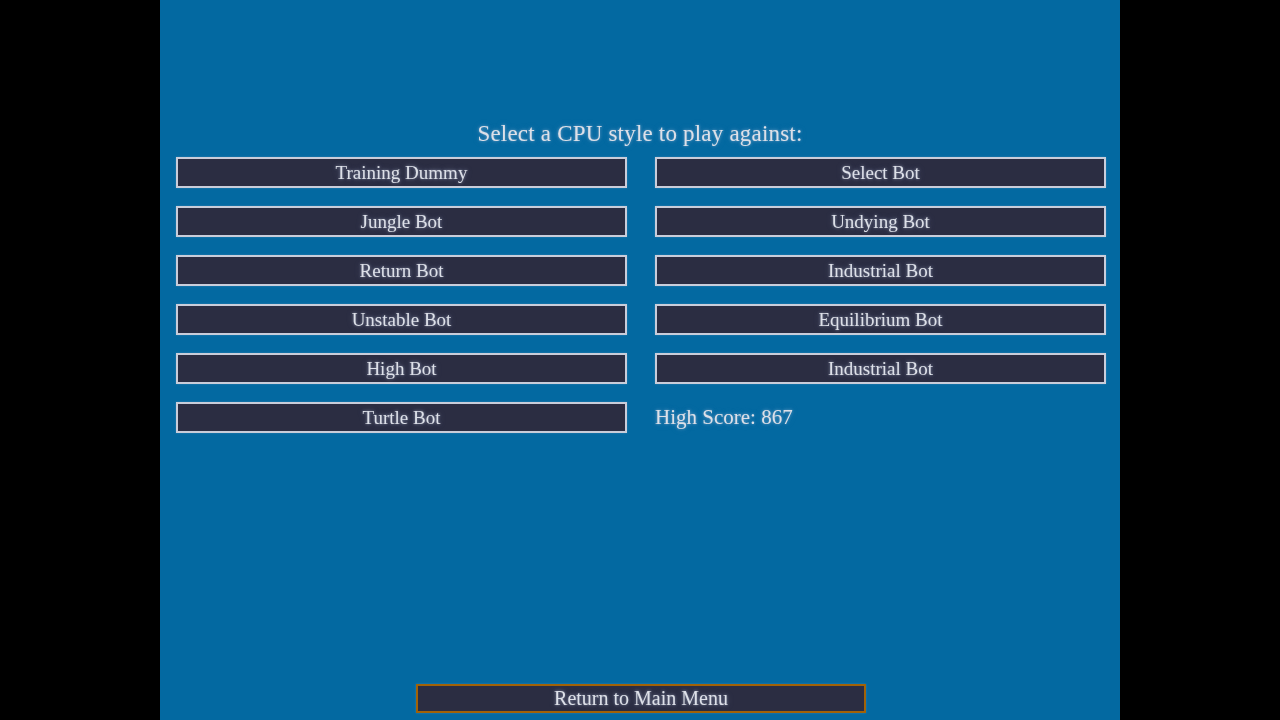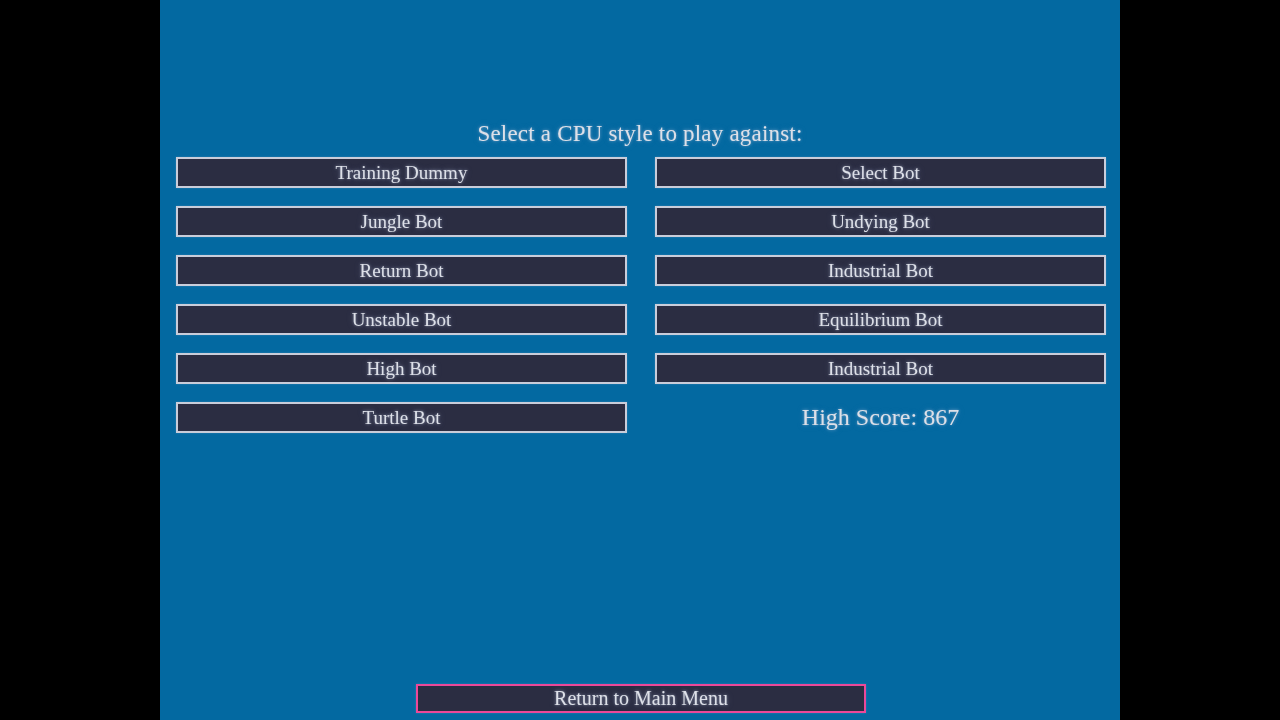--- a/index.html
+++ b/index.html
@@ -84,36 +84,35 @@
     box-shadow: 0 0 2px rgba(190,200,225,0.25);
     white-space: nowrap;
     overflow: hidden;
     outline: none;
   }
 
   .high-score {
     width: 100%;
     height: 31px;
     line-height: 31px;
-    text-align: center;
     color: #dde0e8;
-    font-size: 24px;
+    font-size: 21px;
     text-shadow: 0 0 3px rgba(200,210,235,0.55), 0 0 7px rgba(150,165,205,0.30);
     white-space: nowrap;
   }
 
   .return-btn {
     position: absolute;
     box-sizing: border-box;
     left: 256px;
     top: 684px;
     width: 450px;
     height: 29px;
     background: #2b2d42;
-    border: 2px solid #ec4899;
+    border: 2px solid #a16207;
     color: #dde0e8;
     font-family: "Liberation Serif", "DejaVu Serif", serif;
     font-size: 20px;
     line-height: 23px;
     text-align: center;
     padding: 0;
     cursor: pointer;
     text-shadow: 0 0 3px rgba(200,210,235,0.55), 0 0 7px rgba(150,165,205,0.28);
     box-shadow: 0 0 2px rgba(190,200,225,0.25);
     white-space: nowrap;

